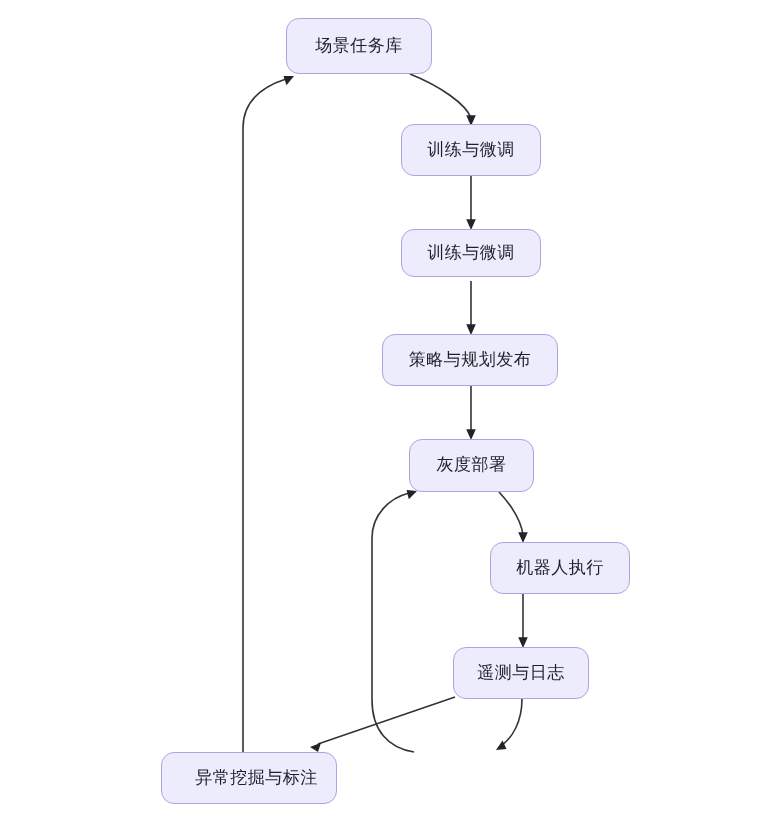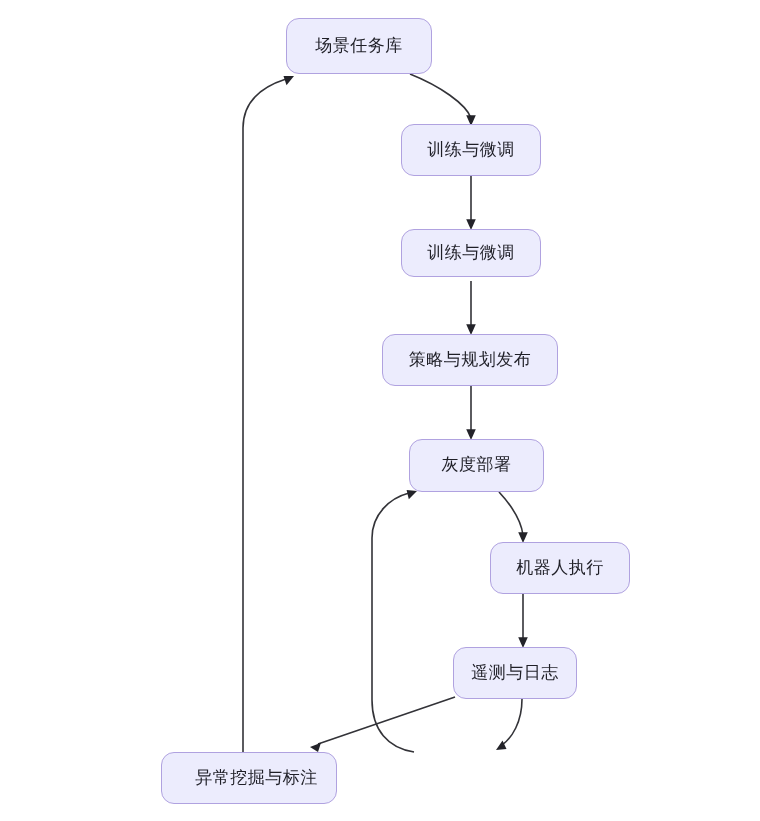--- a/index.html
+++ b/index.html
@@ -121,29 +121,29 @@
   </div>
 
   <div class="node" style="left:401px; top:229px; width:140px; height:48px;">
     <span class="node-label">训练与微调</span>
   </div>
 
   <div class="node" style="left:382px; top:334px; width:176px; height:52px;">
     <span class="node-label">策略与规划发布</span>
   </div>
 
-  <div class="node" style="left:409px; top:439px; width:135px; height:53px;align-items:center;">
+  <div class="node" style="left:409px; top:439px; width:125px; height:53px;align-items:center;">
     <span class="node-label">灰度部署</span>
   </div>
 
   <div class="node" style="left:453px; top:542px; width:140px; height:52px;margin-left:37px;">
     <span class="node-label">机器人执行</span>
   </div>
 
-  <div class="node" style="left:453px; top:647px; width:124px; height:52px;">
+  <div class="node" style="left:453px; top:647px; width:136px; height:52px;">
     <span class="node-label">遥测与日志</span>
   </div>
 
   <div class="node" style="left:161px; top:752px; width:176px; height:52px;padding-left:15px;">
     <span class="node-label">异常挖掘与标注</span>
   </div>
 
 
 </div>
 

